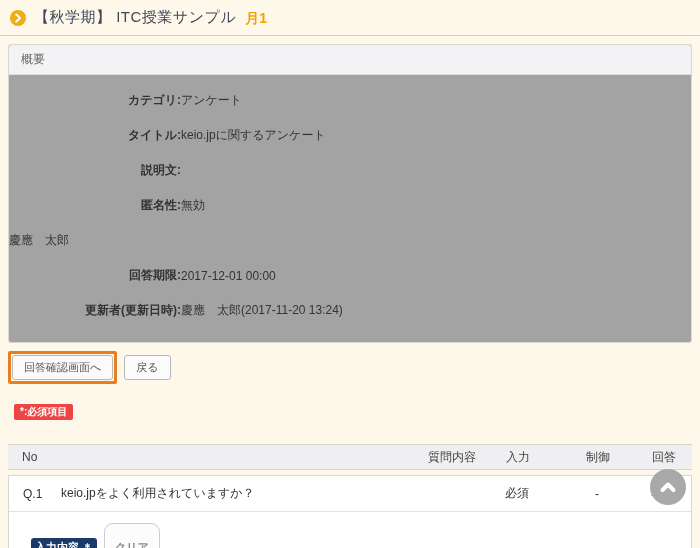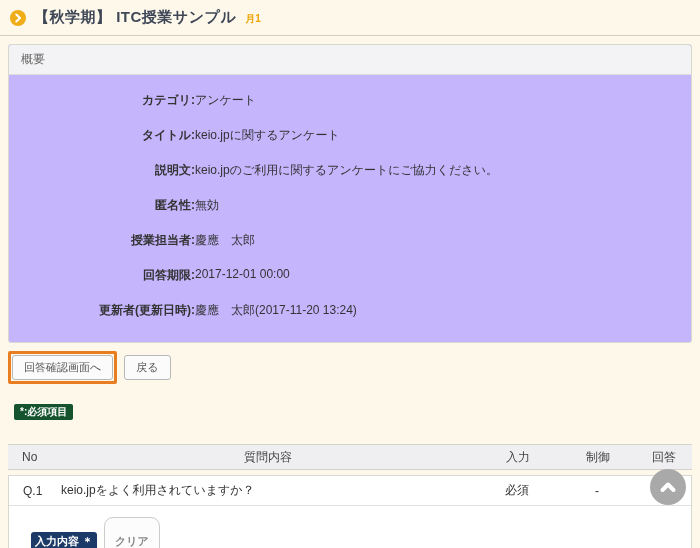--- a/index.html
+++ b/index.html
@@ -12,39 +12,39 @@
     overflow:hidden;
   }
   
   .page-header {
     height:36px;
     display:flex; align-items:center;
     padding-left:10px;
     border-bottom:1px solid #cfcec4;
   }
   .hdr-arrow { width:16px; height:16px; flex:0 0 auto; margin-right:8px; }
-  .page-title { font-size:15px; font-weight:bold; color:#3f4757; letter-spacing:.5px; }
-  .period-tag { font-size:10px; font-weight:bold; color:#f0a300; margin-left:9px; padding-top:2px; }
+  .page-title { font-size:15px; font-weight:normal; color:#3f4757; letter-spacing:.5px; }
+  .period-tag { font-size:14px; font-weight:bold; color:#f0a300; margin-left:9px; padding-top:2px; }
 
   
   .overview-panel {
     margin:8px 8px 0 8px;
-    background:#c4b5fd;
+    background:#a3a3a3;
     border:1px solid #d8d7d0;
     border-radius:3px;
   }
   .panel-header {
     background:#f3f3f5;
     border-bottom:1px solid #ddd;
     border-radius:3px 3px 0 0;
     padding:6px 12px;
     font-size:12px; color:#666;
   }
   .panel-body { padding:8px 0 14px 0; }
-  .field-row { display:flex; padding:9px 14px; font-size:12px; }
+  .field-row { display:flex; padding:9px 0; font-size:12px;align-items:center; }
   .field-label { width:172px; text-align:right; font-weight:bold; color:#333; flex:0 0 auto; }
   .field-value { color:#333; }
 
   
   .actions { margin:8px 0 0 8px; display:flex; align-items:center; }
   .highlight-frame {
     border:3px solid #e87e1f;
     border-radius:2px;
     padding:1px;
     display:inline-block;
@@ -57,54 +57,54 @@
     padding:4px 11px;
     cursor:pointer;
     font-family:inherit;
   }
   .btn-back { margin-left:7px; }
 
   
   .required-badge {
     display:inline-block;
     margin:20px 0 0 14px;
-    background:#14532d;
+    background:#ef4444;
     color:#fff;
     font-size:10px; font-weight:bold;
     padding:3px 6px;
     border-radius:2px;
     line-height:1;
   }
 
   
   .qtable-header {
     margin:24px 8px 0 8px;
     height:26px;
     background:#efeff1;
     border-top:1px solid #d4d3cc;
     border-bottom:1px solid #d4d3cc;
     display:flex; align-items:center;
     font-size:12px; color:#444;
   }
   .col-no   { width:52px; padding-left:14px; flex:0 0 auto; }
   .col-q    { flex:1; }
-  .col-q.center { text-align:center; }
+  .col-q.center { text-align:right; }
   .col-input{ width:84px; text-align:center; flex:0 0 auto; }
   .col-ctrl { width:76px; text-align:center; flex:0 0 auto; }
   .col-ans  { width:56px; text-align:center; flex:0 0 auto; }
 
   .question-card {
     margin:5px 8px 0 8px;
     background:#fff;
     border:1px solid #d8d7d0;
     position:relative;
   }
   .q-row {
     display:flex; align-items:center;
-    height:30px;
+    height:36px;
     border-bottom:1px solid #e2e2e2;
     font-size:12px; color:#333;
   }
   .answer-area { padding:11px 0 4px 22px; }
   .answer-toolbar { display:flex; align-items:center; }
   .input-badge {
     background:#1c3a68; color:#fff;
     font-size:11px; font-weight:bold;
     padding:3px 4px;
     border-radius:3px;
@@ -177,28 +177,26 @@
     <div class="field-row">
       <span class="field-label">カテゴリ:</span>
       <span class="field-value">アンケート</span>
     </div>
     <div class="field-row">
       <span class="field-label">タイトル:</span>
       <span class="field-value">keio.jpに関するアンケート</span>
     </div>
     <div class="field-row">
       <span class="field-label">説明文:</span>
-      <span class="field-value">keio.jpのご利用に関するアンケートにご協力ください。</span>
     </div>
     <div class="field-row">
       <span class="field-label">匿名性:</span>
       <span class="field-value">無効</span>
     </div>
     <div class="field-row">
-      <span class="field-label">授業担当者:</span>
       <span class="field-value">慶應　太郎</span>
     </div>
     <div class="field-row">
       <span class="field-label">回答期限:</span>
       <span class="field-value">2017-12-01 00:00</span>
     </div>
     <div class="field-row">
       <span class="field-label">更新者(更新日時):</span>
       <span class="field-value">慶應　太郎(2017-11-20 13:24)</span>
     </div>

